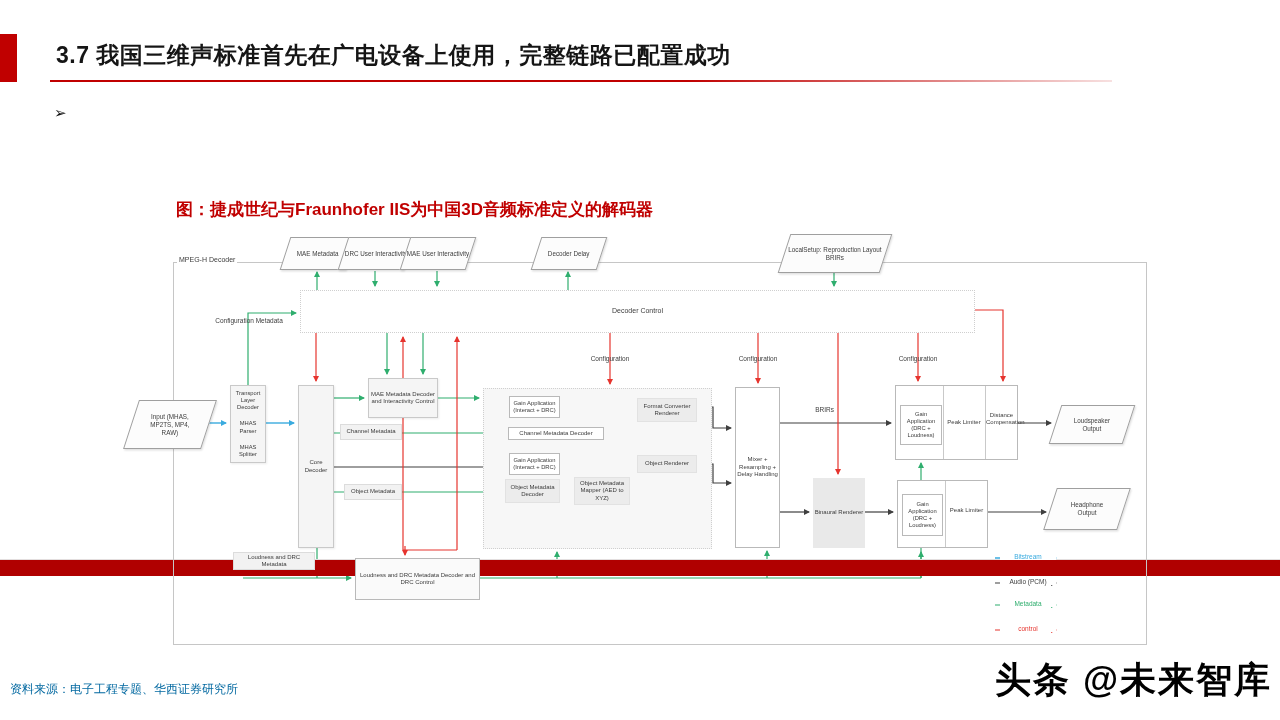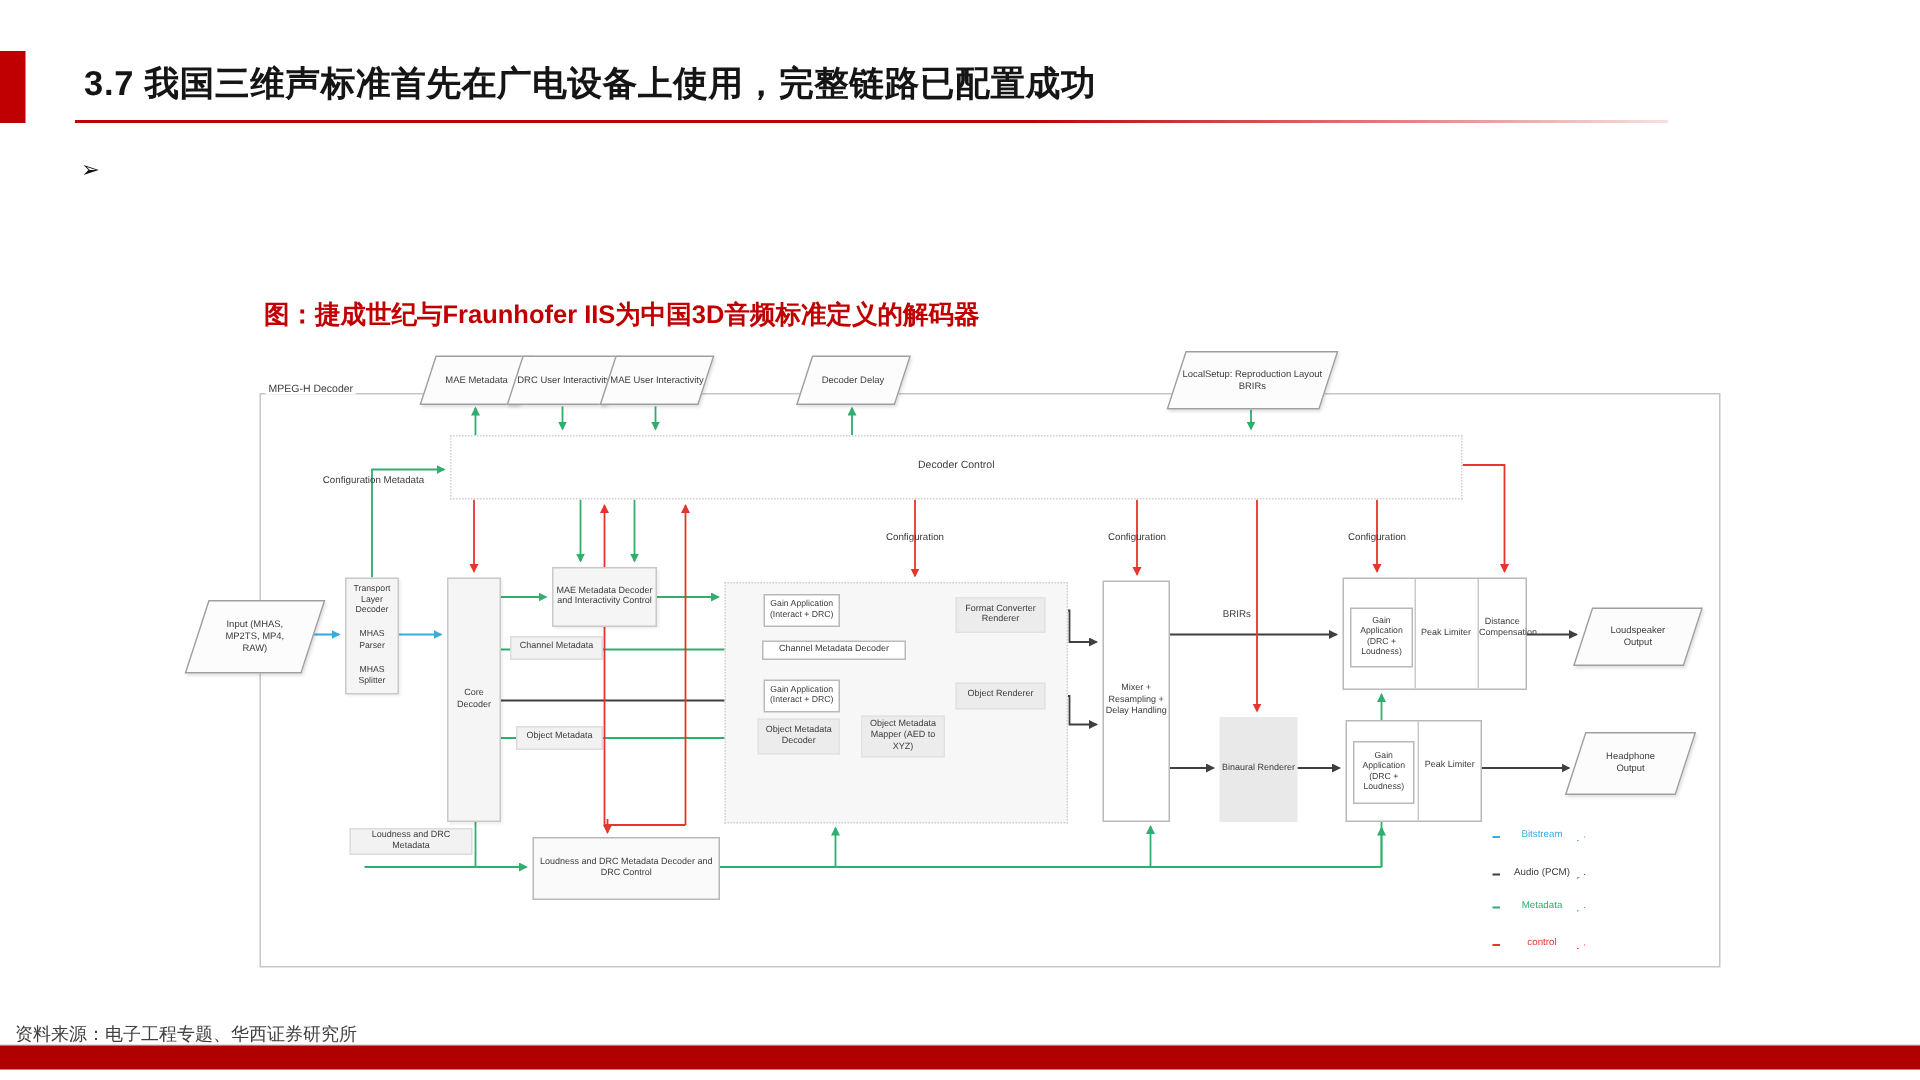--- a/index.html
+++ b/index.html
@@ -12,21 +12,21 @@
     background:linear-gradient(to right,#c00000 60%,rgba(192,0,0,.12));}
   #logo{left:1096px;top:16px;display:flex;align-items:center;gap:10px;}
   #logo-text-cn{font-size:20px;font-weight:600;color:#595a5c;letter-spacing:5px;white-space:nowrap;}
   #logo-text-en{font-size:8.5px;color:#595a5c;letter-spacing:1.5px;margin-top:2px;}
   
   #bullet{left:54px;top:104px;font-size:15px;color:#111;}
   #body-paragraph{left:80px;top:103px;width:1140px;font-size:14.6px;line-height:1.62;color:#151515;text-align:justify;}
   #body-paragraph b{font-weight:700;}
   #figure-caption{left:176px;top:198px;font-size:17px;font-weight:700;color:#c00000;}
   
-  #source-line{left:10px;top:681px;font-size:12px;color:#404040;}
+  #source-line{left:10px;top:681px;font-size:12px;color:#0369a1;}
   #watermark{right:8px;top:656px;font-size:36px;font-weight:800;color:#000;letter-spacing:2px;
     text-shadow:2px 2px 0 #fff,-2px -2px 0 #fff,2px -2px 0 #fff,-2px 2px 0 #fff;}
   #bottom-bar{left:0;bottom:0;width:1280px;height:17px;background:#b00000;border-top:1px solid #e3dede;}
   
   #diagram{left:128px;top:235px;width:1032px;height:415px;font-size:6.5px;color:#3c3c3c;}
   #diagram svg{position:absolute;left:0;top:0;}
   .eG{stroke:#2fae6e;fill:none;stroke-width:1.2;}
   .eR{stroke:#e6342e;fill:none;stroke-width:1.2;}
   .eB{stroke:#3aabdf;fill:none;stroke-width:1.4;}
   .eK{stroke:#3f3f3f;fill:none;stroke-width:1.2;}
@@ -42,21 +42,21 @@
   .para>span{transform:skewX(18deg);font-size:6.3px;line-height:1.25;text-align:center;}
   #mpegh-box{left:45px;top:27px;width:974px;height:383px;border:1px solid #c6c6c6;z-index:1;}
   #mpegh-label{left:49px;top:21px;background:#fff;padding:0 2px;font-size:7px;z-index:3;}
   #decoder-control{left:172px;top:55px;width:675px;height:43px;border:1px dotted #cfcfcf;font-size:7px;}
   .divider{position:absolute;width:1px;background:#c9c9c9;z-index:4;}
   .legend-label{position:absolute;z-index:3;background:#fff;padding:0 2px;font-size:6.5px;text-align:center;}
 </style>
 </head>
 <body>
 
-<div style="position:relative;width:1280px;height:713px;text-decoration:underline;">
+<div style="position:relative;width:1280px;height:576px;text-decoration:underline;">
 
   <div class="abs" id="accent-block"></div>
   <div class="abs" id="page-title">3.7 我国三维声标准首先在广电设备上使用，完整链路已配置成功</div>
   <div class="abs" id="title-underline"></div>
 
   <div class="abs" id="bullet">➢</div>
   <div class="abs" id="figure-caption">图：捷成世纪与Fraunhofer IIS为中国3D音频标准定义的解码器</div>
 
   <div class="abs" id="diagram">
     <div class="abs" id="mpegh-box"></div>
@@ -211,15 +211,16 @@
         <span style="width:46px;">Headphone Output</span>
       </div>
 
     <div class="legend-label" style="left:872px;top:318px;width:52px;color:#3aabdf;">Bitstream</div>
     <div class="legend-label" style="left:872px;top:343px;width:52px;color:#404040;">Audio (PCM)</div>
     <div class="legend-label" style="left:872px;top:365px;width:52px;color:#2fae6e;">Metadata</div>
     <div class="legend-label" style="left:872px;top:390px;width:52px;color:#e6342e;">control</div>
   </div>
 
   <div class="abs" id="source-line">资料来源：电子工程专题、华西证券研究所</div>
+  <div class="abs" id="watermark">头条 @未来智库</div>
   <div class="abs" id="bottom-bar"></div>
 
 </div>
 
 </body></html>

